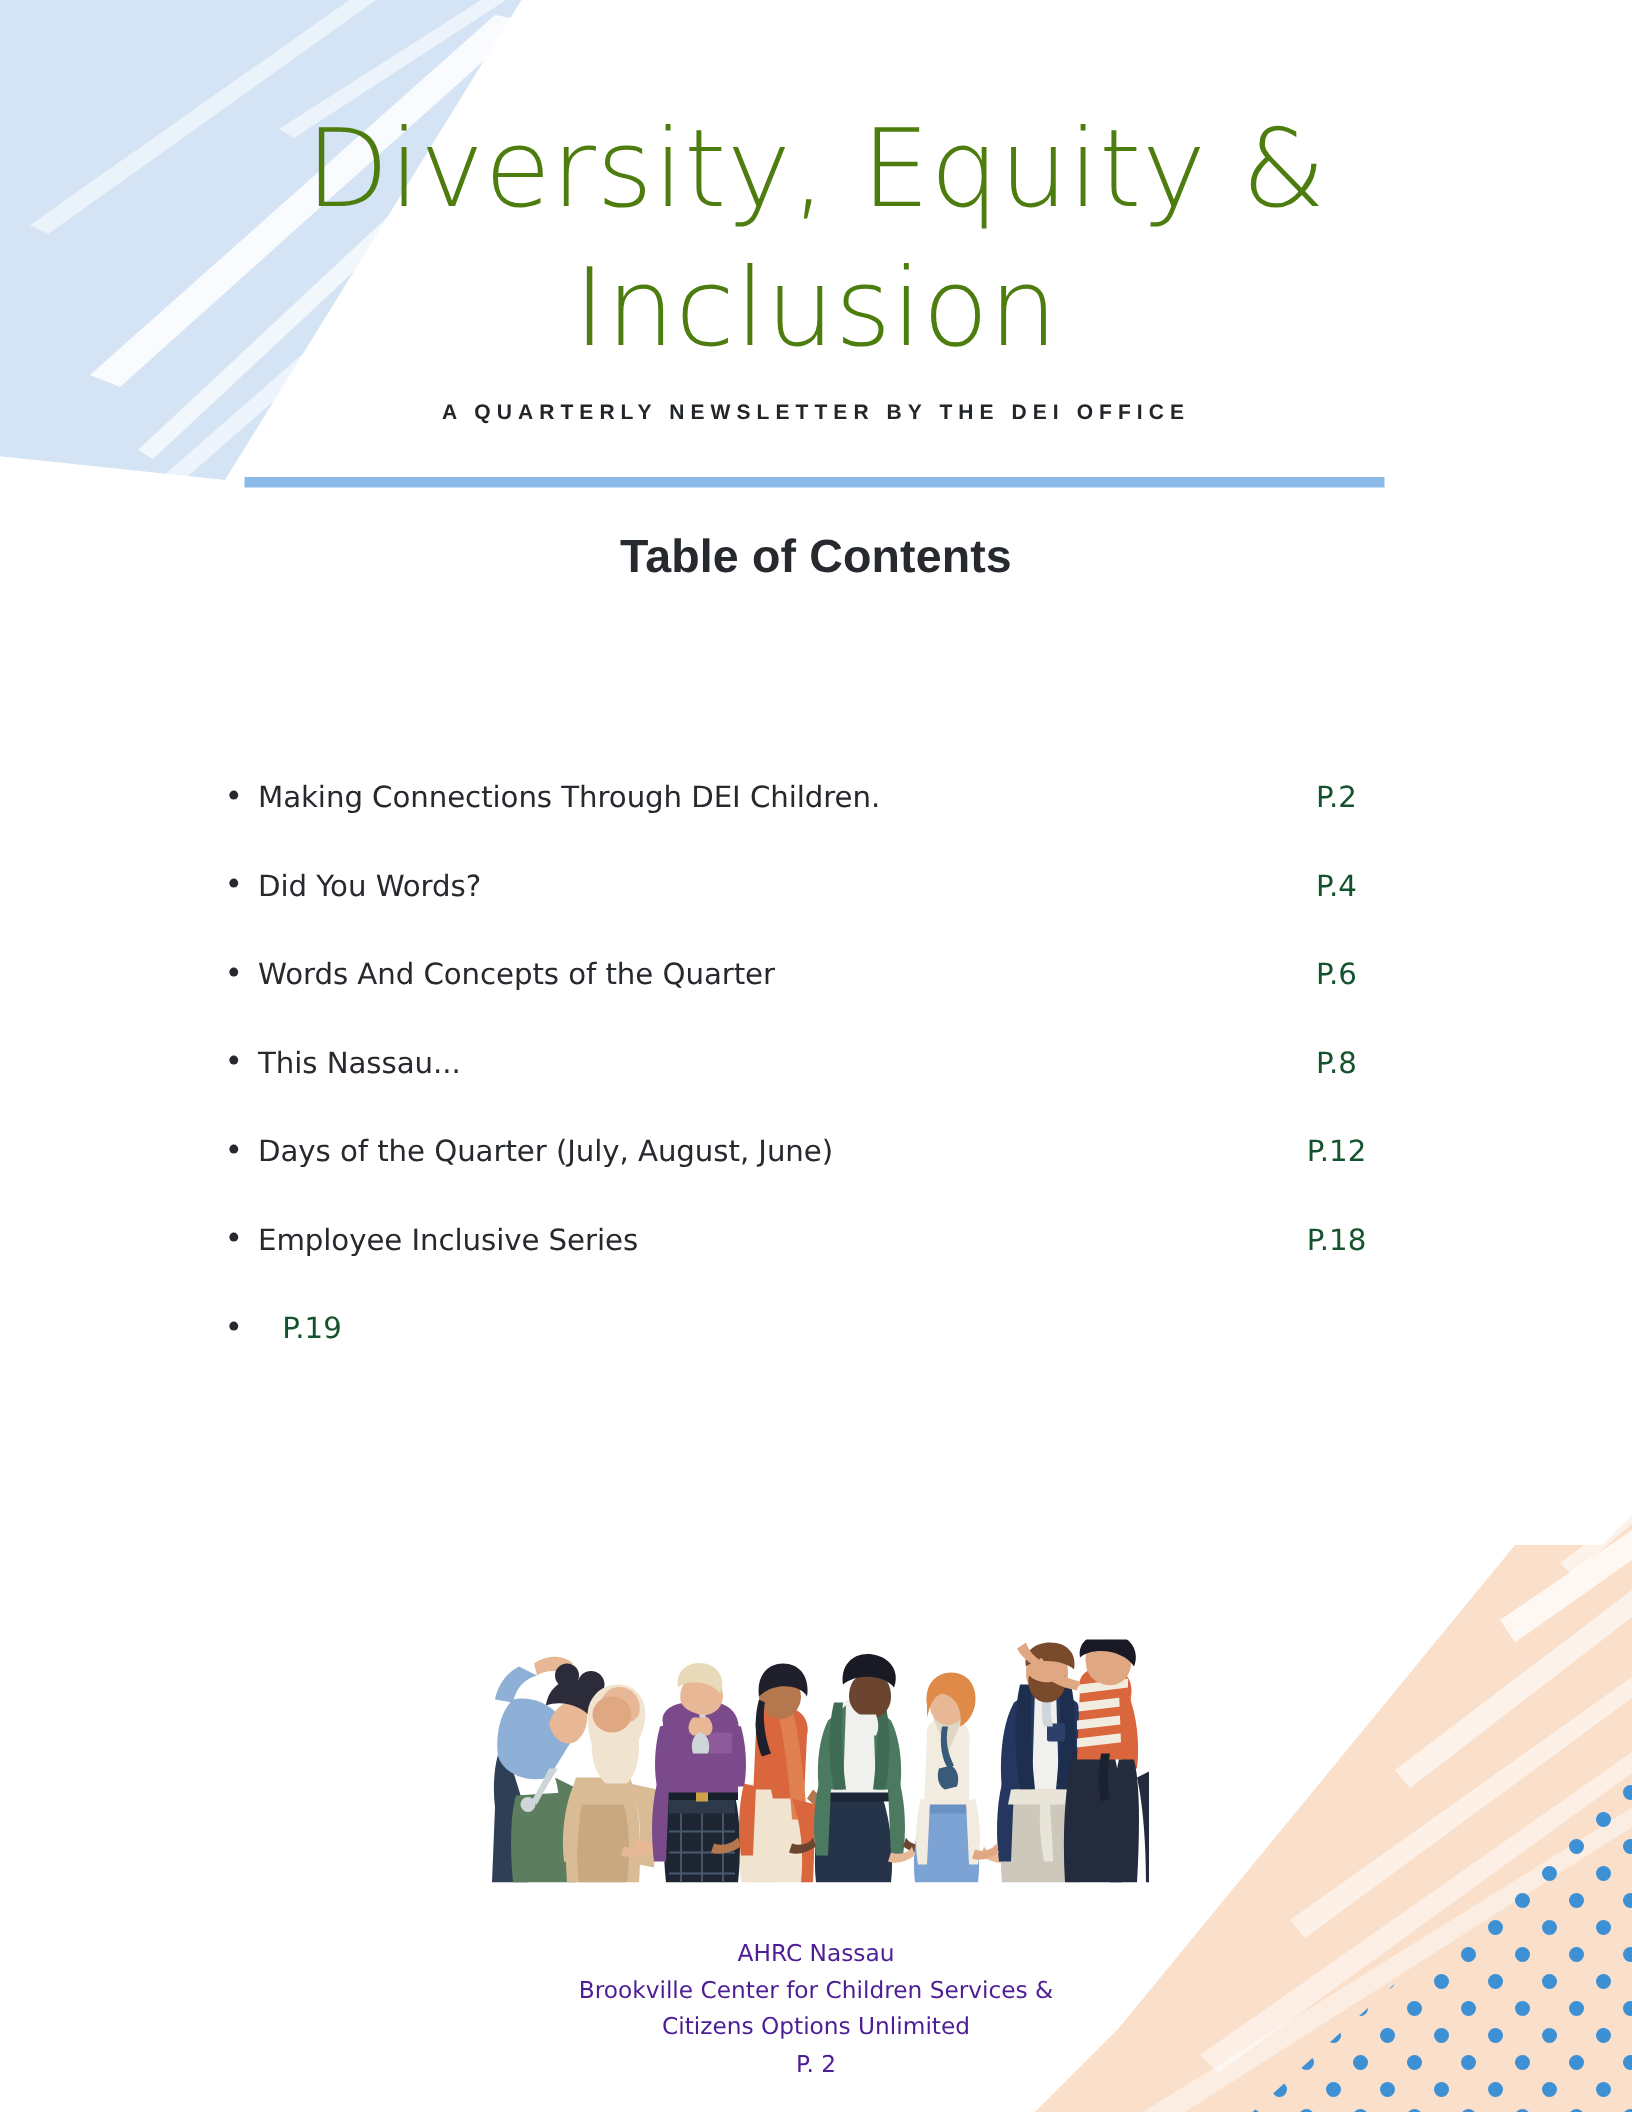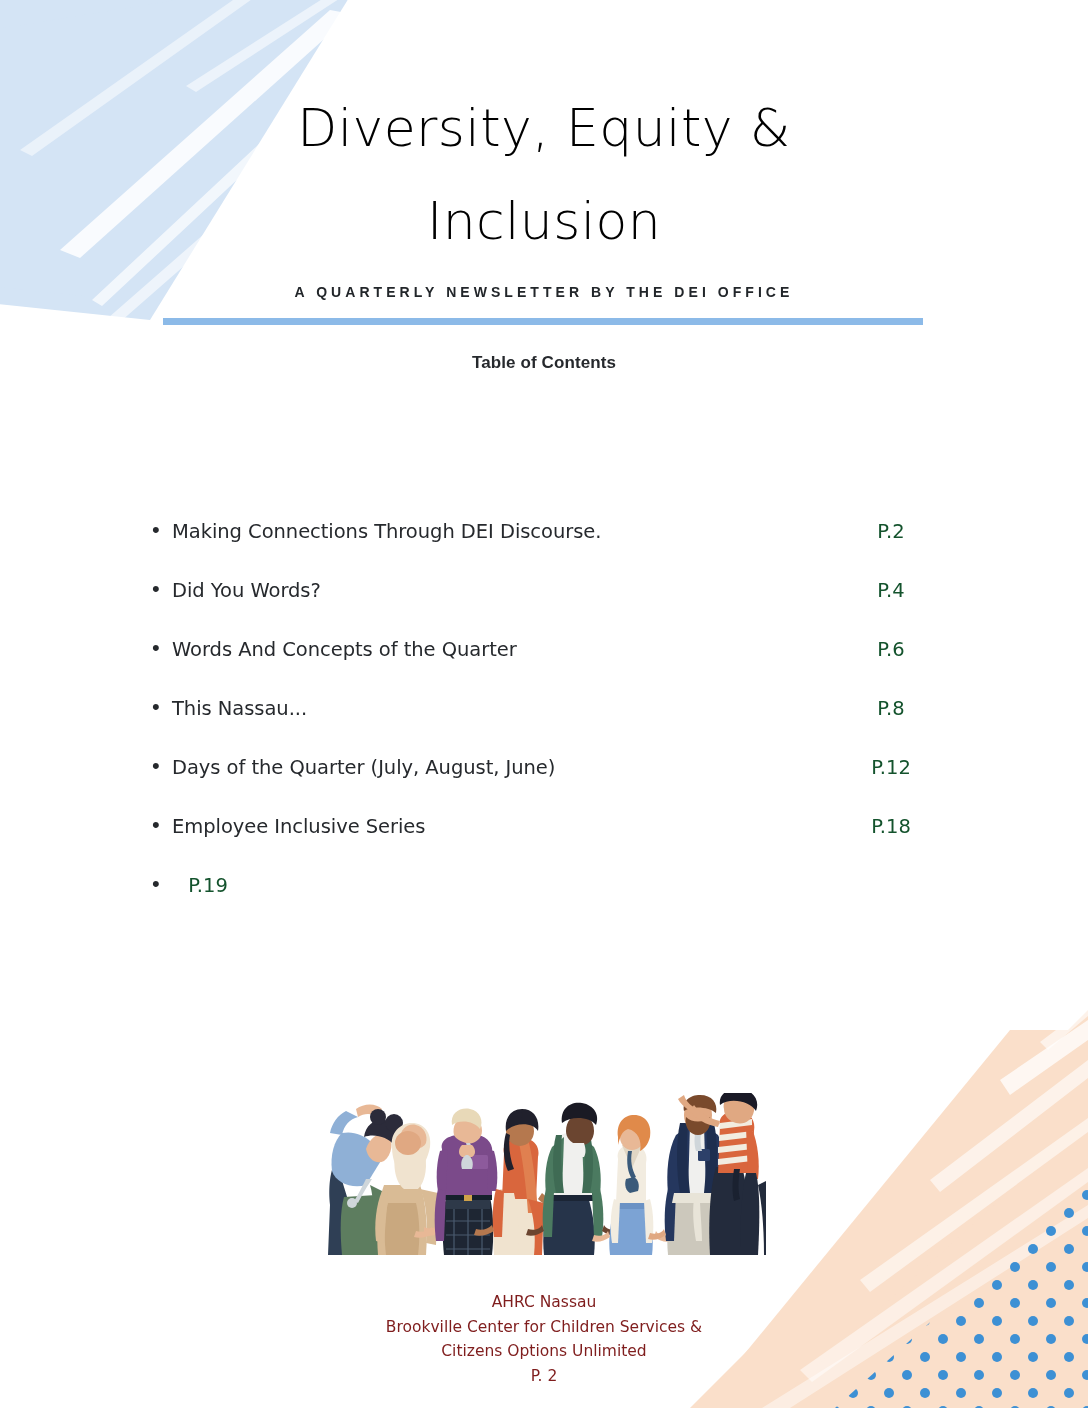--- a/index.html
+++ b/index.html
@@ -34,25 +34,25 @@
     position: absolute;
     left: 0;
     right: 0;
     top: 66px;
     z-index: 3;
     text-align: center;
   }
   .title {
     font-family: "DejaVu Sans", sans-serif;
     font-weight: 300;
-    font-size: 52px;
+    font-size: 72px;
     line-height: 93px;
-    color: #000000;
+    color: #4d7c0f;
     letter-spacing: 0.4px;
-    margin: 16px auto;
+    margin: 0 auto;
     width: 700px;
   }
   .subtitle {
     margin: 14px auto 0;
     font-family: "Liberation Sans", sans-serif;
     font-weight: 700;
     font-size: 14px;
     letter-spacing: 4.05px;
     color: #22262a;
     text-transform: uppercase;
@@ -70,21 +70,21 @@
   }
 
   .toc-heading {
     position: absolute;
     left: 0;
     right: 0;
     top: 353px;
     text-align: center;
     font-family: "Liberation Sans", sans-serif;
     font-weight: 700;
-    font-size: 17px;
+    font-size: 31px;
     color: #26292d;
     letter-spacing: 0.1px;
     z-index: 3;
   }
 
   
   .toc {
     position: absolute;
     left: 152px;
     top: 520px;
@@ -141,21 +141,21 @@
   .footer {
     position: absolute;
     left: 0;
     right: 0;
     top: 1290px;
     text-align: center;
     z-index: 3;
     font-family: "DejaVu Sans", sans-serif;
     font-size: 15.5px;
     line-height: 24.5px;
-    color: #7f1d1d;
+    color: #4c1d95;
   }
   .footer div { white-space: nowrap; }
 </style>
 </head>
 <body>
 
 <div class="page">
 
   <div class="deco-layer">
     <svg width="1088" height="1408" viewBox="0 0 1088 1408">
@@ -202,21 +202,21 @@
   </div>
 
   <div class="divider"></div>
 
   <div class="toc-heading">Table of Contents</div>
 
   <div class="toc">
 
     <div class="toc-row">
       <span class="toc-bullet">•</span>
-      <span class="toc-label">Making Connections Through DEI Discourse.</span>
+      <span class="toc-label">Making Connections Through DEI Children.</span>
       <span class="toc-page">P.2</span>
     </div>
 
     <div class="toc-row">
       <span class="toc-bullet">•</span>
       <span class="toc-label">Did You Words?</span>
       <span class="toc-page">P.4</span>
     </div>
 
     <div class="toc-row">

